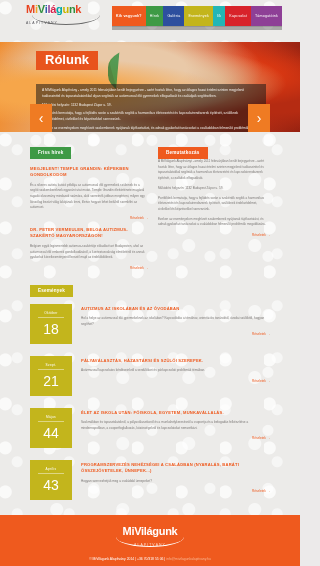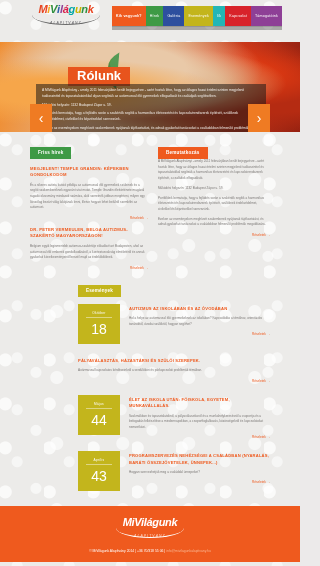--- a/index.html
+++ b/index.html
@@ -18,21 +18,21 @@
       radial-gradient(circle at 86% 72%, rgba(255,255,255,.6) 0 6px, transparent 7px),
       radial-gradient(circle at 33% 88%, rgba(255,255,255,.55) 0 5px, transparent 6px),
       #ecebe9;
     background-size:44px 44px,58px 58px,66px 66px,52px 52px,auto;
     z-index:0;pointer-events:none;
   }
   .page{position:relative;z-index:1;width:300px;}
 
   
   .header{height:38px;display:flex;align-items:flex-start;padding-top:4px;}
-  .logo{width:80px;margin-left:26px;text-align:center;line-height:1;font-style:italic;}
+  .logo{width:80px;margin-left:26px;line-height:1;}
   .logo-word{font-size:11px;font-weight:bold;letter-spacing:-.3px;}
   .logo-word span{display:inline-block;}
   .c1{color:#e8431f}.c2{color:#f5a623}.c3{color:#2f8f3e}.c4{color:#2d5fa8}
   .c5{color:#8e3f96}.c6{color:#d81f4a}.c7{color:#00a6a6}.c8{color:#c9b500}
   .logo-arc{position:relative;height:9px;margin-top:1px;}
   .logo-arc:before{
     content:"";position:absolute;left:6px;right:6px;top:-1px;height:9px;
     border-bottom:1px solid #6a6a6a;border-radius:0 0 50% 50%/0 0 100% 100%;
   }
   .logo-sub{font-size:3.4px;letter-spacing:1.1px;color:#55545a;margin-top:-3px;}
@@ -57,21 +57,21 @@
       radial-gradient(ellipse at 88% 60%, #b52b12 0 22%, transparent 54%),
       linear-gradient(100deg,#f08a2a 0%,#e6b388 30%,#d08a55 55%,#c3351a 78%,#8e1f10 100%);
   }
   .hero-paint{position:absolute;left:36%;top:6%;width:30%;height:56%;
     background:
       linear-gradient(95deg, rgba(40,140,60,.85) 0 12%, transparent 13%),
       linear-gradient(75deg, rgba(210,30,40,.8) 0 10%, transparent 11%),
       linear-gradient(120deg, rgba(240,200,40,.8) 0 9%, transparent 10%),
       linear-gradient(60deg, rgba(30,90,170,.75) 0 8%, transparent 9%);
     border-radius:40% 50% 30% 45%;opacity:.9;}
-  .hero-caption{position:absolute;left:36px;top:24px;margin-left:32px;}
+  .hero-caption{position:absolute;left:36px;top:8px;}
   .hero-title{
     background:#e8541d;color:#fff;font-size:13px;font-weight:bold;
     padding:2px 9px 3px;display:inline-block;line-height:1.1;
   }
   .hero-body{
     position:absolute;left:36px;right:34px;top:42px;
     background:rgba(28,24,22,.55);color:#f2eeea;
     font-size:3.3px;line-height:1.75;padding:4px 6px;
   }
   .hero-body p{margin:0 0 3px;}
@@ -97,21 +97,21 @@
     color:#ef5a1e;font-size:4.2px;font-weight:bold;line-height:1.5;
     letter-spacing:.2px;margin:7px 0 4px;
   }
   .art-body{color:#7d7a78;font-size:3.1px;line-height:1.85;margin:0;}
   .more{
     display:block;text-align:right;color:#ef5a1e;font-size:3.2px;margin-top:5px;
   }
   .col-right .art-body{margin-bottom:4px;}
 
   
-  .events{padding:8px 30px 0;margin-left:48px;}
+  .events{padding:8px 30px 0;}
   .event{display:flex;gap:9px;padding:7px 0 5px;align-items:flex-start;}
   .date-badge{
     width:42px;height:40px;background:#c3b51c;color:#fff;flex:none;
     display:flex;flex-direction:column;align-items:center;justify-content:center;
   }
   .date-month{font-size:3.2px;letter-spacing:.3px;padding-bottom:2px;
     border-bottom:1px solid rgba(255,255,255,.45);width:26px;text-align:center;}
   .date-day{font-size:14px;line-height:1.15;margin-top:3px;}
   .ev-main{flex:1;min-width:0;}
   .ev-title{color:#ef5a1e;font-size:4.1px;font-weight:bold;line-height:1.55;margin:2px 0 4px;letter-spacing:.2px;}
@@ -200,20 +200,24 @@
             <div class="date-month">Október</div>
             <div class="date-day">18</div>
           </div>
           <div class="ev-main">
             <div class="ev-title">AUTIZMUS AZ ISKOLÁBAN ÉS AZ ÓVODÁBAN</div>
             <p class="ev-desc">Hol a helye az autizmussal élő gyermekeknek az iskolában? Kapcsolódás a témához, orientációs tanároktól, óvodai szülőktől, hogyan segíthet?</p>
             <span class="more">Részletek  →</span>
           </div>
         </div>
         <div class="event">
+          <div class="date-badge">
+            <div class="date-month">Szept.</div>
+            <div class="date-day">21</div>
+          </div>
           <div class="ev-main">
             <div class="ev-title">PÁLYAVÁLASZTÁS, HÁZASTÁRSI ÉS SZÜLŐI SZEREPEK.</div>
             <p class="ev-desc">Autizmussal kapcsolatos kérdéseinkről a serdülőkori és párkapcsolati problémák témában.</p>
             <span class="more">Részletek  →</span>
           </div>
         </div>
         <div class="event">
           <div class="date-badge">
             <div class="date-month">Május</div>
             <div class="date-day">44</div>

